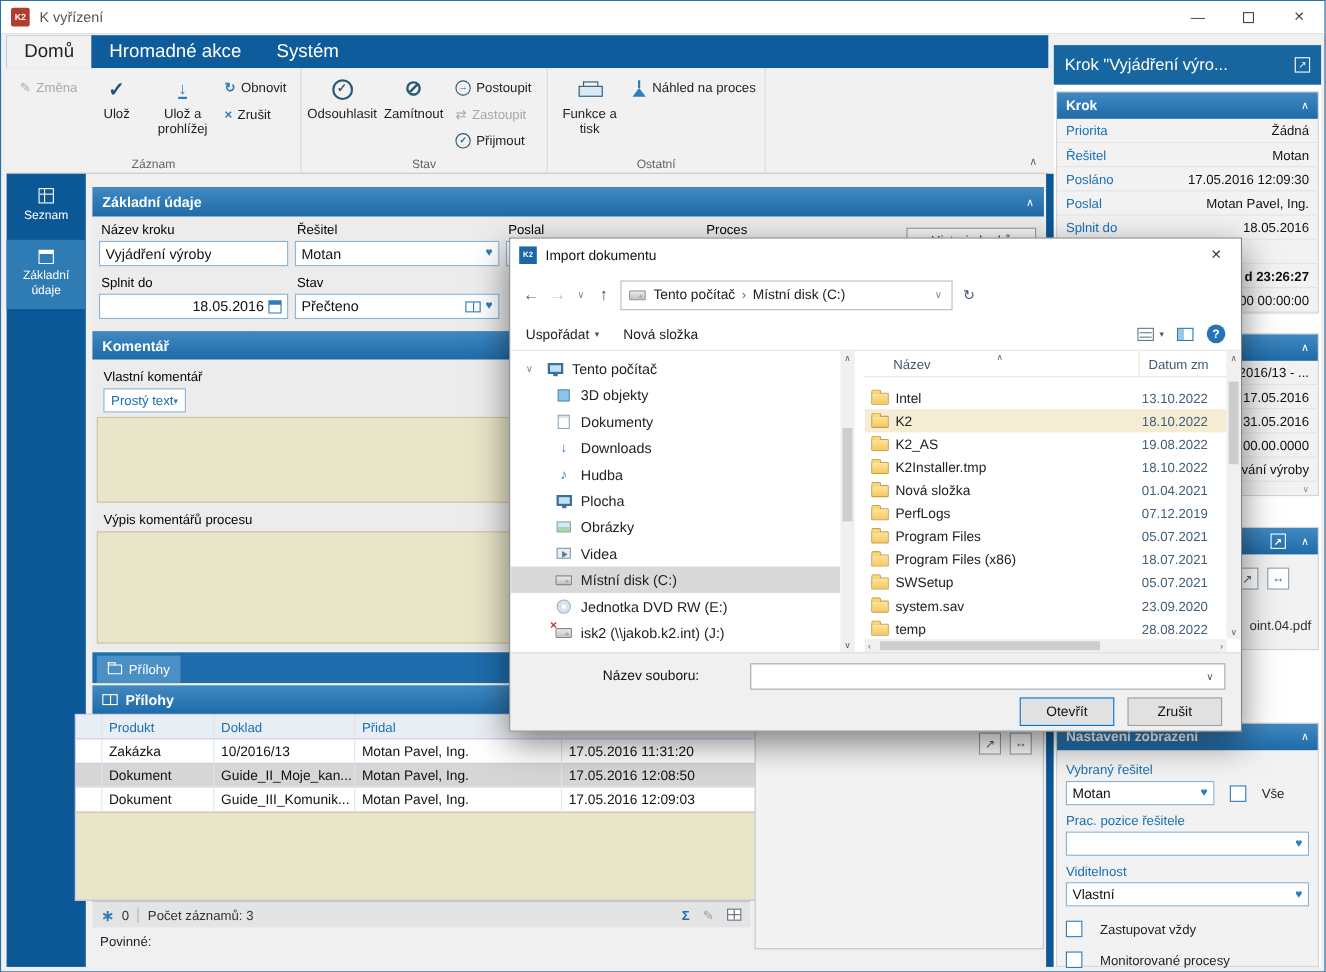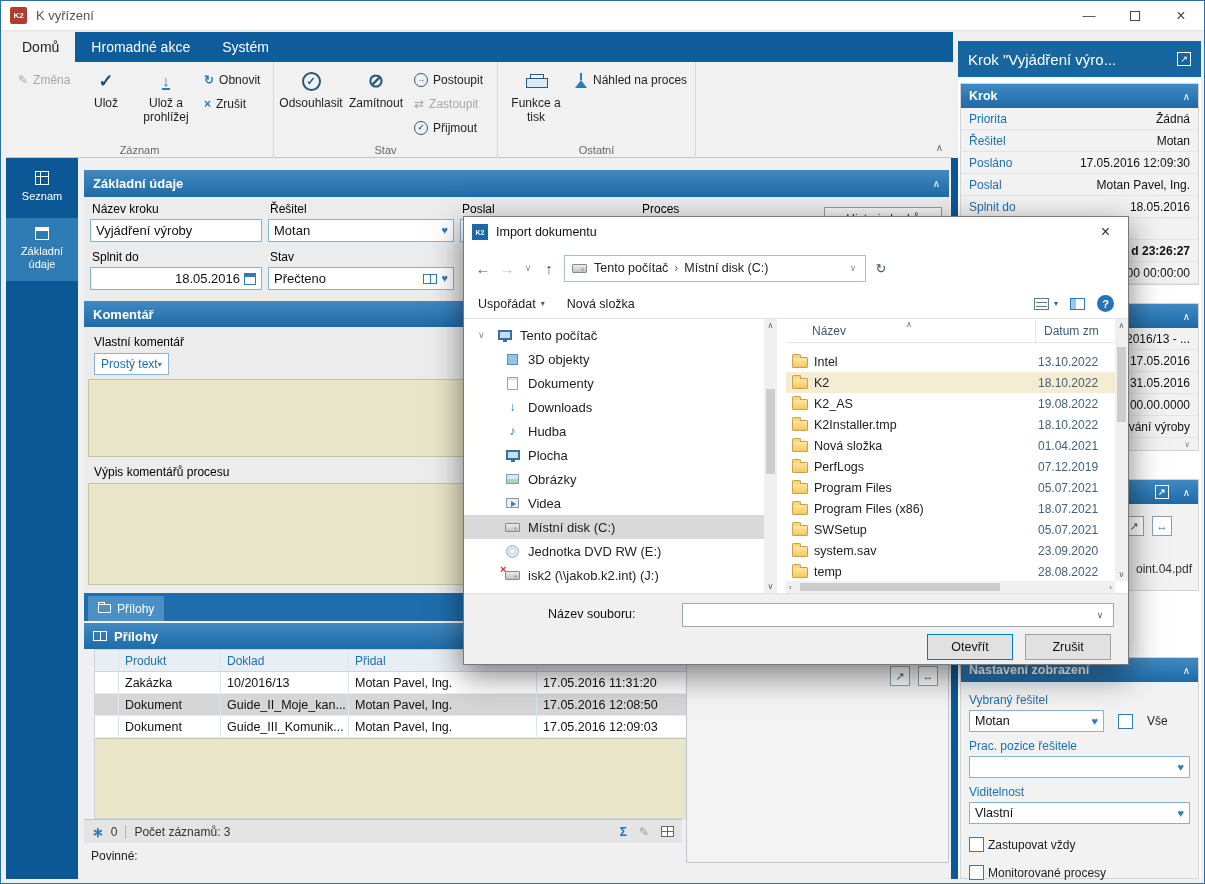--- a/index.html
+++ b/index.html
@@ -10,21 +10,21 @@
   
   #titlebar{position:absolute;left:0;top:0;right:0;height:30px;background:#fff;border-bottom:1px solid #e3e3e3;display:flex;align-items:center}
   .appicon{width:17px;height:17px;margin-left:9px;background:#b23c2e;color:#fff;font-size:8px;font-weight:bold;display:flex;align-items:center;justify-content:center;border-radius:2px}
   #titlebar .title{margin-left:9px;font-size:13px;color:#555}
   .wbtns{margin-left:auto;display:flex;height:100%}
   .wbtn{width:46px;display:flex;align-items:center;justify-content:center;color:#444;font-size:13px}
   .maxbox{width:10px;height:10px;border:1px solid #444}
 
   
   #tabstrip{position:absolute;left:5px;top:31px;width:947px;height:30px;background:#0e5c9b;display:flex}
-  .rtab{height:30px;padding:4px 16px;display:flex;align-items:center;color:#fff;font-size:14px}
+  .rtab{height:30px;padding:4px 16px;display:flex;align-items:center;color:#fff;font-size:17px}
   .rtab.active{background:#f1f1f1;color:#1e1e1e}
   #ribbon{position:absolute;left:5px;top:61px;width:947px;height:96px;background:#f1f1f1;border-bottom:1px solid #c6c6c6}
   .rgroup{position:absolute;top:0;height:96px;border-right:1px solid #d9d9d9}
   .rgl{position:absolute;bottom:2px;left:0;right:0;text-align:center;font-size:11px;color:#666}
   .bigbtn{position:absolute;display:flex;flex-direction:column;align-items:center;font-size:12px;color:#1e1e1e;text-align:center;line-height:1.15;cursor:default}
   .bigbtn .ic{height:24px;display:flex;align-items:center;justify-content:center;margin-top:5px;margin-bottom:4px}
   .smallbtn{position:absolute;display:flex;align-items:center;gap:5px;font-size:12px;color:#1e1e1e;height:20px}
   .disabled, .disabled *{color:#a8a8a8 !important;border-color:#a8a8a8 !important}
   .icblue{color:#2e7bb8;font-weight:bold}
   .icdark{color:#1d4f78;font-weight:bold}
@@ -62,21 +62,21 @@
   .icon-book::before{content:"";position:absolute;left:6px;top:0;bottom:0;border-left:1px solid #2e7bb8}
   .icon-book.w{border-color:#fff}
   .icon-book.w::before{border-left-color:#fff}
   .gbtn{position:absolute;background:linear-gradient(#f6f6f6,#dedede);border:1px solid #9a9a9a;font-size:12px;color:#222;display:flex;align-items:center;justify-content:center}
   .beige{position:absolute;background:#e9e5c8;border:1px solid #c9c4a0}
   .fmtbtn{position:absolute;height:22px;background:#fff;border:1px solid #88b2d4;color:#1a70b4;font-size:12px;display:flex;align-items:center;padding:0 6px}
   .icon-foldw{width:13px;height:9px;border:1px solid #fff;border-radius:1px;position:relative}
   .icon-foldw::before{content:"";position:absolute;left:-1px;top:-3px;width:5px;height:2px;border:1px solid #fff;border-bottom:none}
 
   
-  #atable{position:absolute;left:93px;top:648px;width:652px;height:170px;background:#8b5cf6;border:1px solid #c9d5e0}
+  #atable{position:absolute;left:67px;top:648px;width:652px;height:170px;background:#8b5cf6;border:1px solid #c9d5e0}
   .thead{display:flex;height:22px;background:#e9eef4;border-bottom:1px solid #c9d5e0;font-size:12px;color:#1a70b4;align-items:stretch}
   .trow{display:flex;height:22px;font-size:12.5px;color:#111;align-items:stretch;border-bottom:1px solid #e6ebf0;background:#fff}
   .trow.sel{background:#d6d6d6}
   .tc{display:flex;align-items:center;padding-left:6px;border-right:1px solid #dde5ec;overflow:hidden;white-space:nowrap}
   .tc0{width:24px}.tc1{width:102px}.tc2{width:128px}.tc3{width:188px}.tc4{flex:1}
   .tfill{height:80px;background:#e9e5c8;border-top:1px solid #cfc9a6}
   #tfoot{position:absolute;left:83px;top:818px;width:598px;height:24px;background:#e4e4e4;border-top:1px solid #c2c2c2;display:flex;align-items:center;font-size:12px;color:#333}
   .vsep{border-left:1px solid #b5b5b5;height:14px;margin:0 8px}
   .icon-tbl{width:13px;height:11px;border:1px solid #667;position:relative;background:#fff}
   .icon-tbl::before{content:"";position:absolute;left:0;right:0;top:4px;border-top:1px solid #667}
@@ -101,21 +101,21 @@
   .prow .pv.b{font-weight:bold}
   .secdown{height:12px;display:flex;justify-content:flex-end;align-items:center;font-size:8px;color:#888;padding-right:8px}
   .nv-icons{display:flex;justify-content:flex-end;gap:8px;padding:12px 26px 0 0}
   .nv-file{text-align:right;font-size:12px;color:#333;margin-top:26px;padding-right:6px;white-space:nowrap;overflow:hidden}
   .nbody{padding:4px 8px 10px}
   .nlabel{font-size:12px;color:#1a70b4;margin:7px 0 3px}
   .sel2{display:flex;align-items:center;height:22px;background:#fff;border:1px solid #88b2d4;padding:0 5px;font-size:12.5px;color:#111}
   .sel2 .ar{margin-left:auto}
   .selrow{display:flex;align-items:center;gap:14px}
   .cb{width:15px;height:15px;border:1px solid #2e7bb8;background:#fff;flex:none}
-  .cbrow{display:flex;align-items:center;gap:4px;margin-top:13px;font-size:12px;color:#222}
+  .cbrow{display:flex;align-items:center;gap:16px;margin-top:13px;font-size:12px;color:#222}
 
   
   #dlg{position:absolute;left:462px;top:215px;width:666px;height:449px;background:#f0f0f0;border:1px solid #787878;box-shadow:0 10px 30px rgba(0,0,0,.5);font-size:12.5px;color:#222;z-index:10}
   .dlg-tb{height:30px;background:#fff;display:flex;align-items:center;padding-left:8px}
   .dlg-k2{width:16px;height:16px;background:#1b67a8;color:#fff;font-size:7px;font-weight:bold;display:flex;align-items:center;justify-content:center}
   .dlg-title{margin-left:8px;font-size:12.5px;color:#111}
   .dlg-close{margin-left:auto;width:45px;height:30px;display:flex;align-items:center;justify-content:center;font-size:16px;color:#333}
   .dlg-nav{height:42px;background:#fff;display:flex;align-items:center;padding:0 10px;gap:6px}
   .navarrow{font-size:15px;color:#3d5a75;width:18px;text-align:center}
   .navarrow.dis{color:#c4c4c4}

